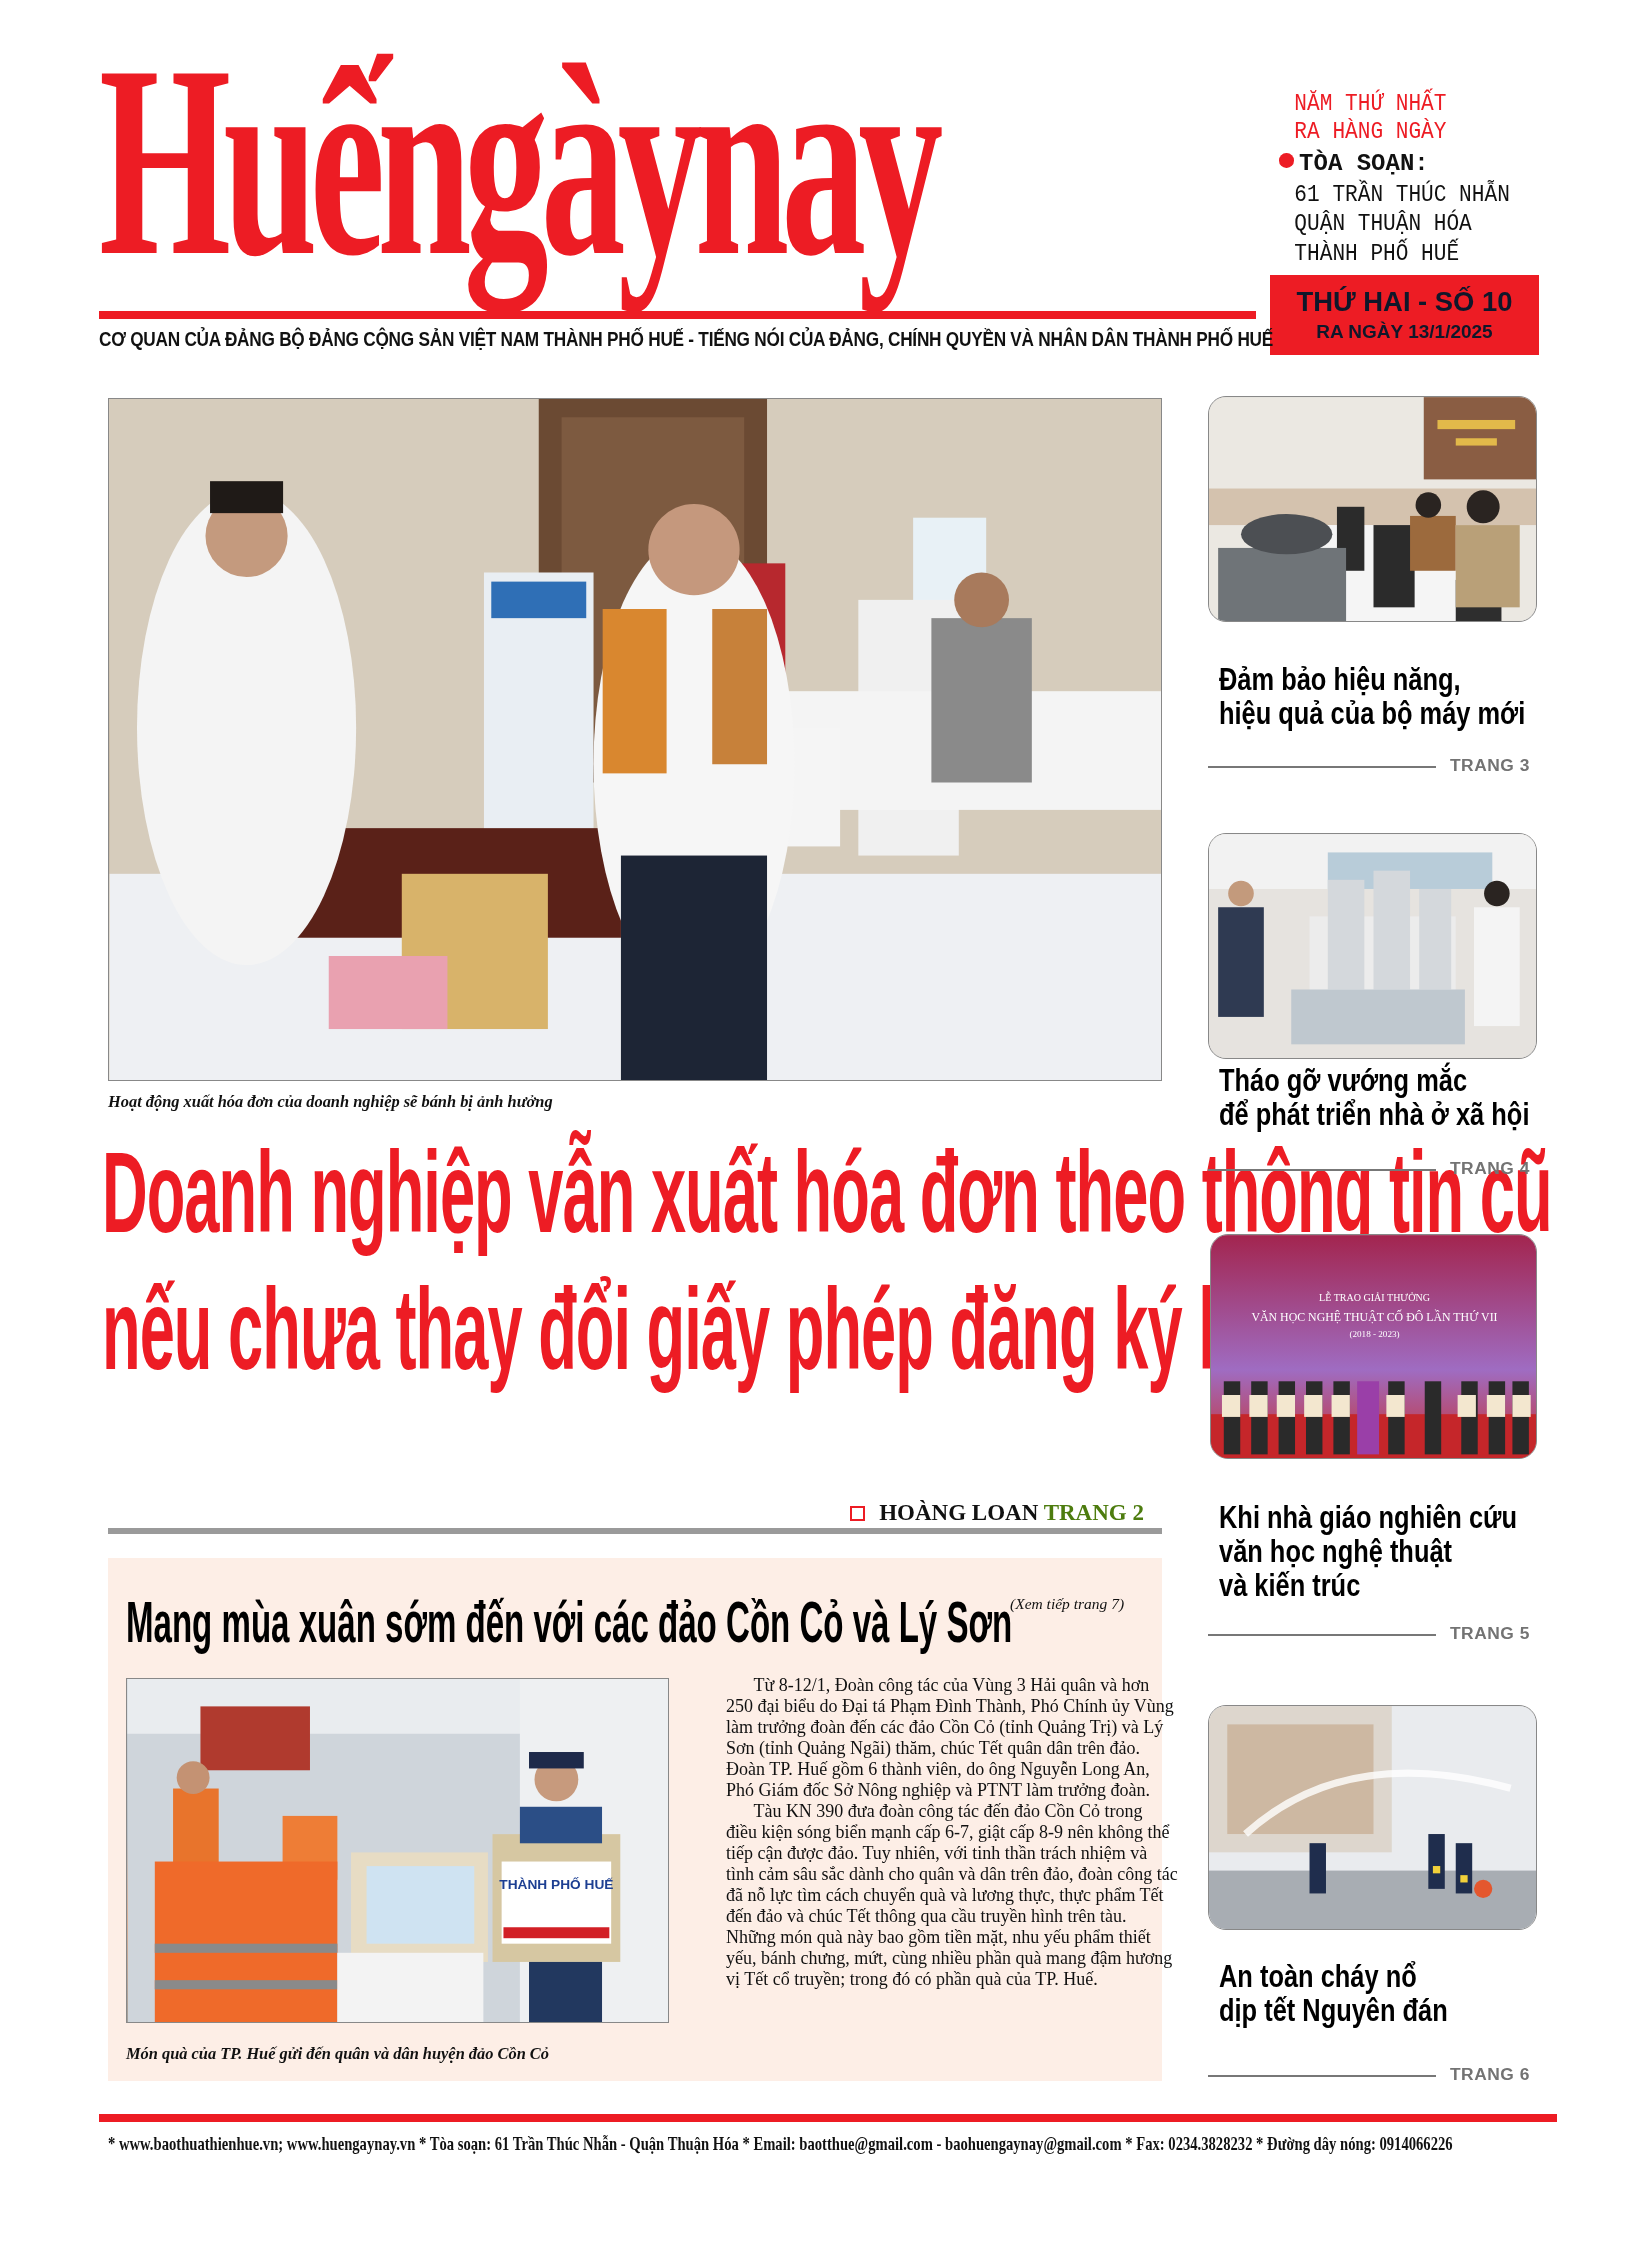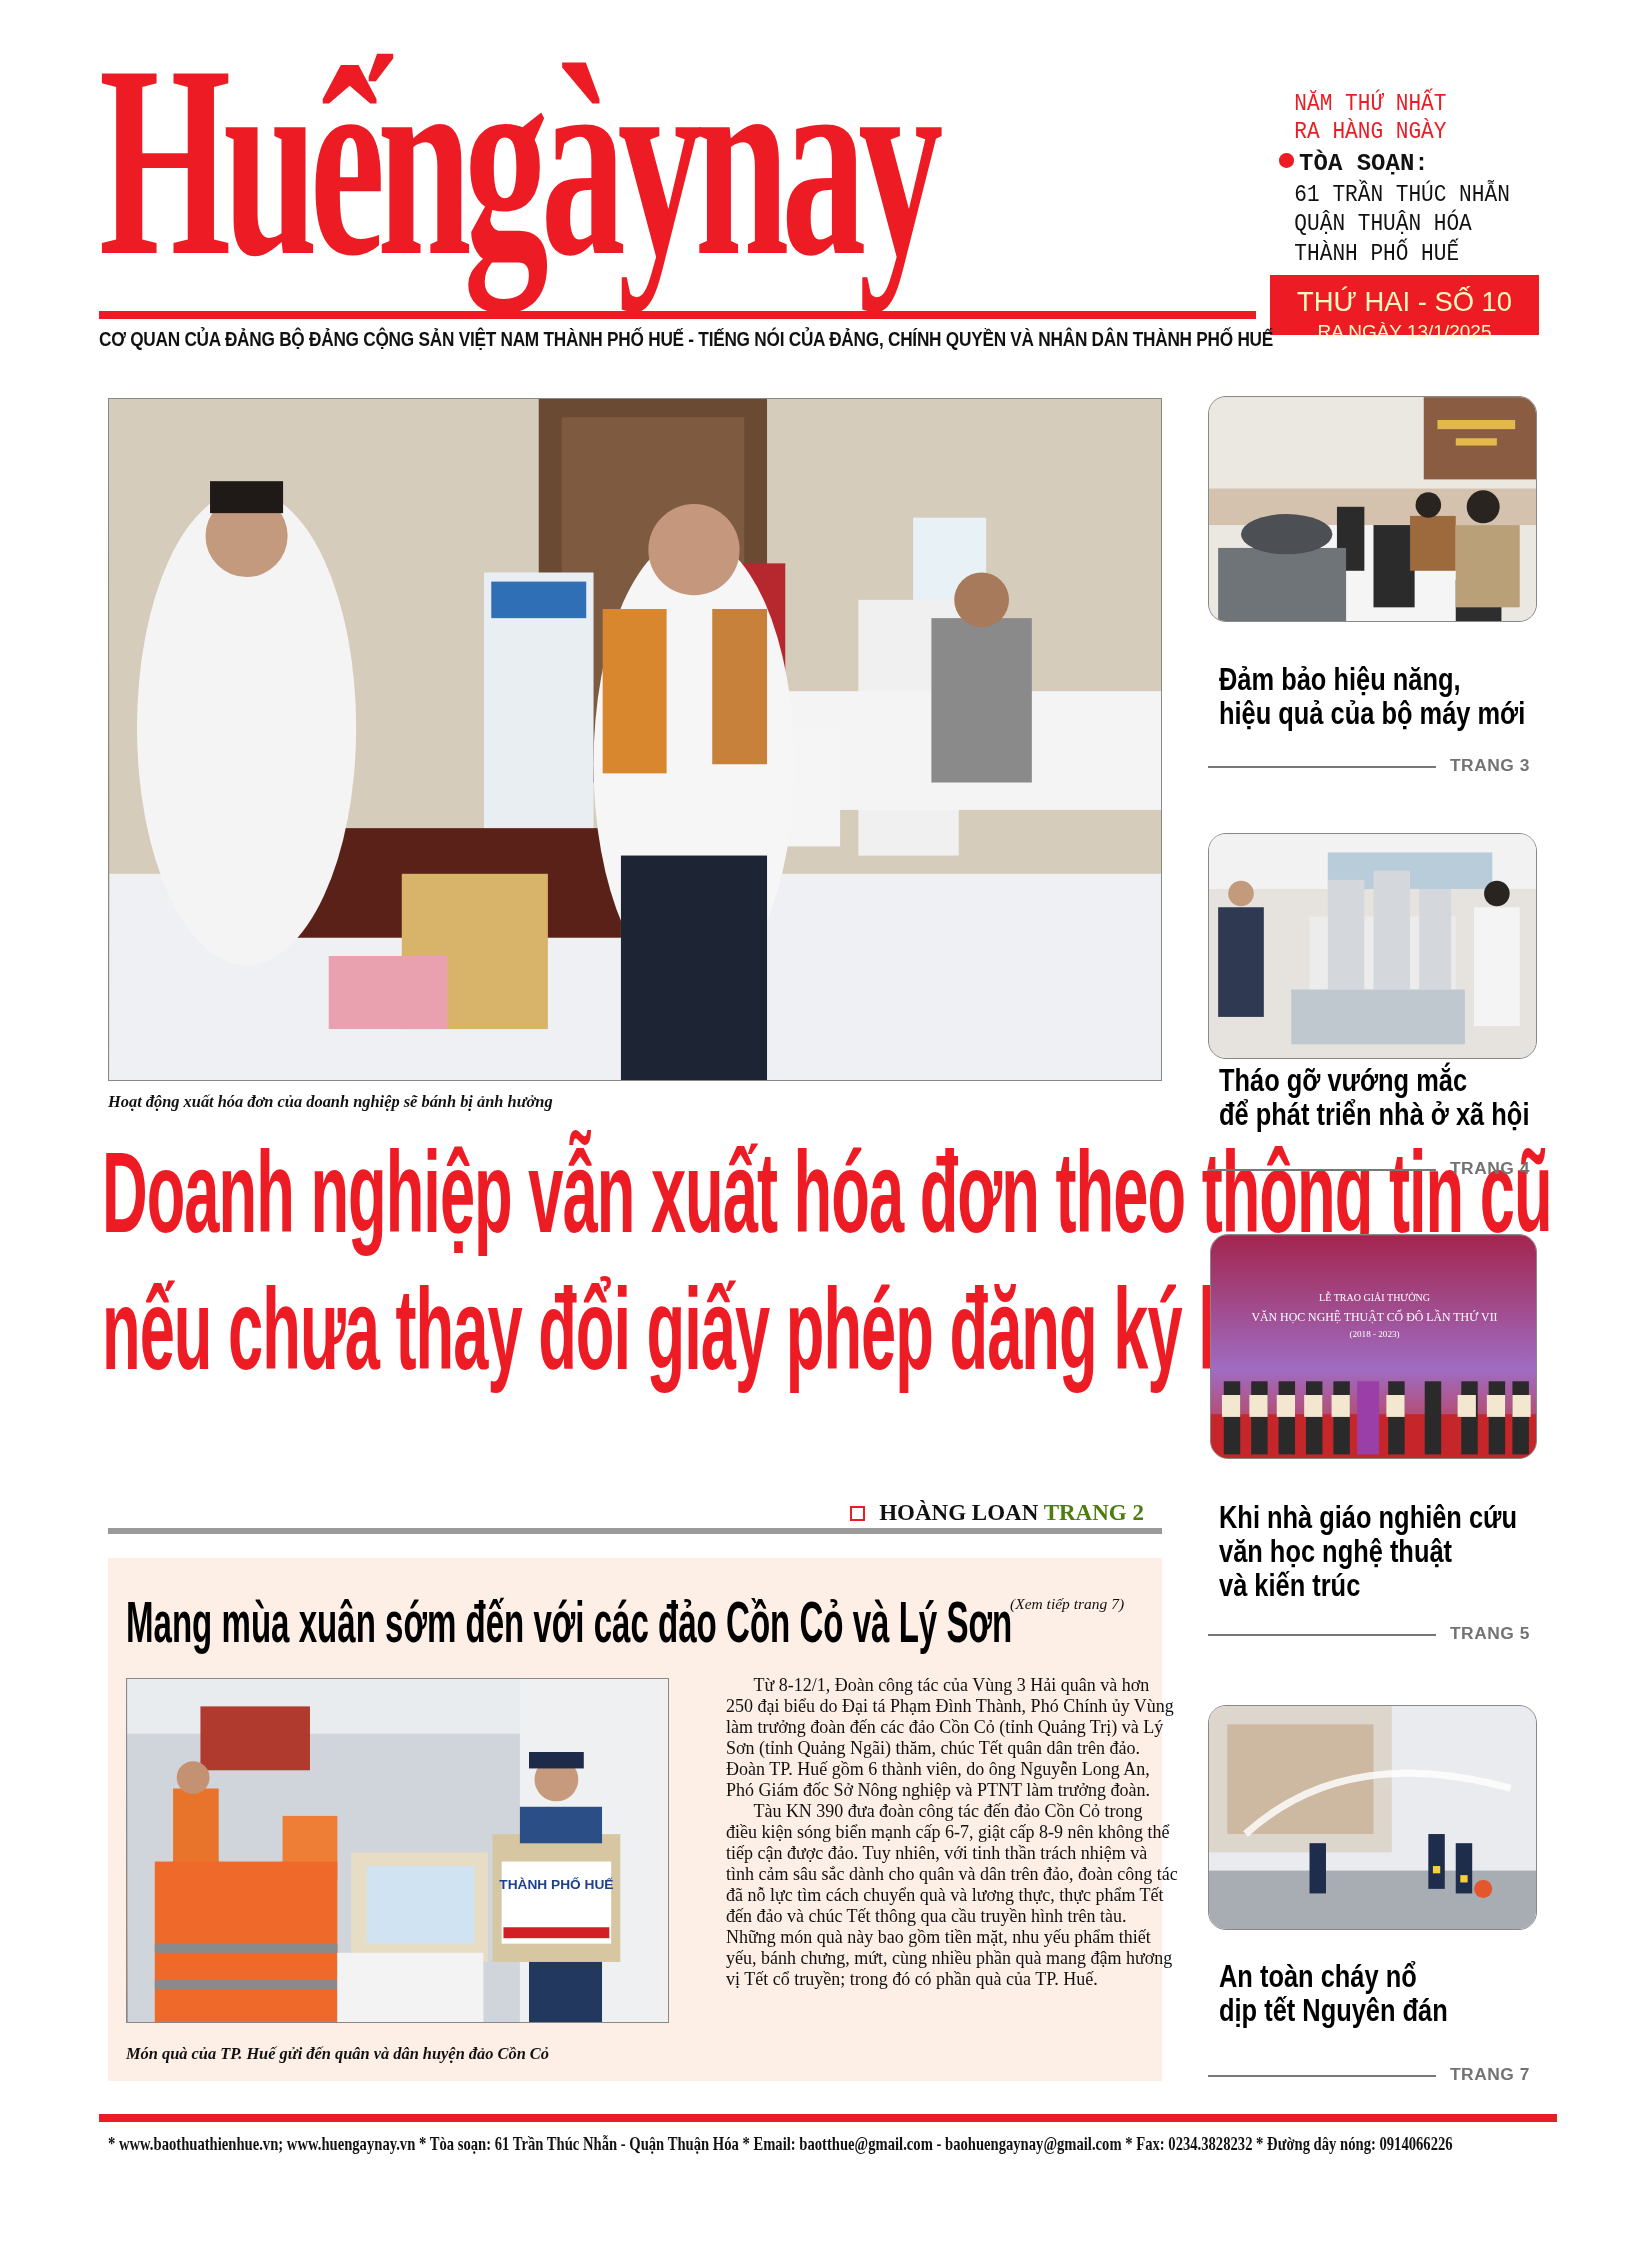--- a/index.html
+++ b/index.html
@@ -22,21 +22,21 @@
     font-weight: bold; font-size: 21px; color: #111; white-space: nowrap;
     transform: scaleX(0.82); transform-origin: left top; letter-spacing: -0.3px;
   }
 
   .info-block { left: 1279px; top: 90px; width: 256px; text-align: left; font-family: Liberation Mono, monospace; }
   .info-red { color: #ed1c24; font-size: 24px; line-height: 28px; transform: scaleX(0.88); }
   .info-office { font-weight: bold; font-size: 24px; line-height: 31px; margin-top: 1.8px; }
   .info-office .dot { display: inline-block; width: 14.6px; height: 14.6px; border-radius: 50%; background: #ed1c24; margin-right: 5.5px; vertical-align: 1.8px; }
   .info-addr { font-size: 24px; line-height: 28px; margin-top: 1.8px; transform: scaleX(0.88); }
 
-  .issue-box { left: 1270px; top: 275px; width: 269px; height: 60px; background: #ed1c24; color: #fef9c3; text-align: center; font-family: "Liberation Sans", sans-serif; font-weight: normal; }
+  .issue-box { left: 1270px; top: 275px; width: 269px; height: 80px; background: #ed1c24; color: #0f172a; text-align: center; font-family: "Liberation Sans", sans-serif; font-weight: bold; }
   .issue-box .l1 { font-size: 27.4px; line-height: 27.4px; margin-top: 12.8px; }
   .issue-box .l2 { font-size: 19px; line-height: 22px; margin-top: 5.5px; }
 
   
   .photo { overflow: hidden; border: 0.9px solid #888; }
   .ph-main { left: 108px; top: 398px; width: 1054px; height: 683px; background: linear-gradient(180deg,#d9cfc0 0%,#cfc3ae 35%,#b9a78d 60%,#f1eee8 100%); }
   .ph-side { background: #ccc; border-radius: 18px; }
 
   .caption { font-style: italic; font-weight: bold; font-size: 16.4px; font-family: "Liberation Serif", serif; }
 
@@ -285,17 +285,17 @@
     <rect x="245" y="175" width="8" height="8" fill="#f2d13a"></rect>
     <rect x="275" y="185" width="8" height="8" fill="#f2d13a"></rect>
     <circle cx="300" cy="200" r="10" fill="#e4572e"></circle>
   </svg>
 </div>
 <div class="abs side-title" style="left:1219px; top:1960px;">
   <div>An toàn cháy nổ</div>
   <div>dịp tết Nguyên đán</div>
 </div>
 <div class="abs side-rule" style="left:1208px; top:2075px;"></div>
-<div class="abs side-page" style="left:1450px; top:2064px;">TRANG 7</div>
+<div class="abs side-page" style="left:1450px; top:2064px;">TRANG 6</div>
 
 <div class="abs foot-rule"></div>
 <div class="abs footer-text">* www.baothuathienhue.vn; www.huengaynay.vn * Tòa soạn: 61 Trần Thúc Nhẫn - Quận Thuận Hóa * Email: baotthue@gmail.com - baohuengaynay@gmail.com  * Fax: 0234.3828232 * Đường dây nóng:  0914066226</div>
 
 
 </body></html>

